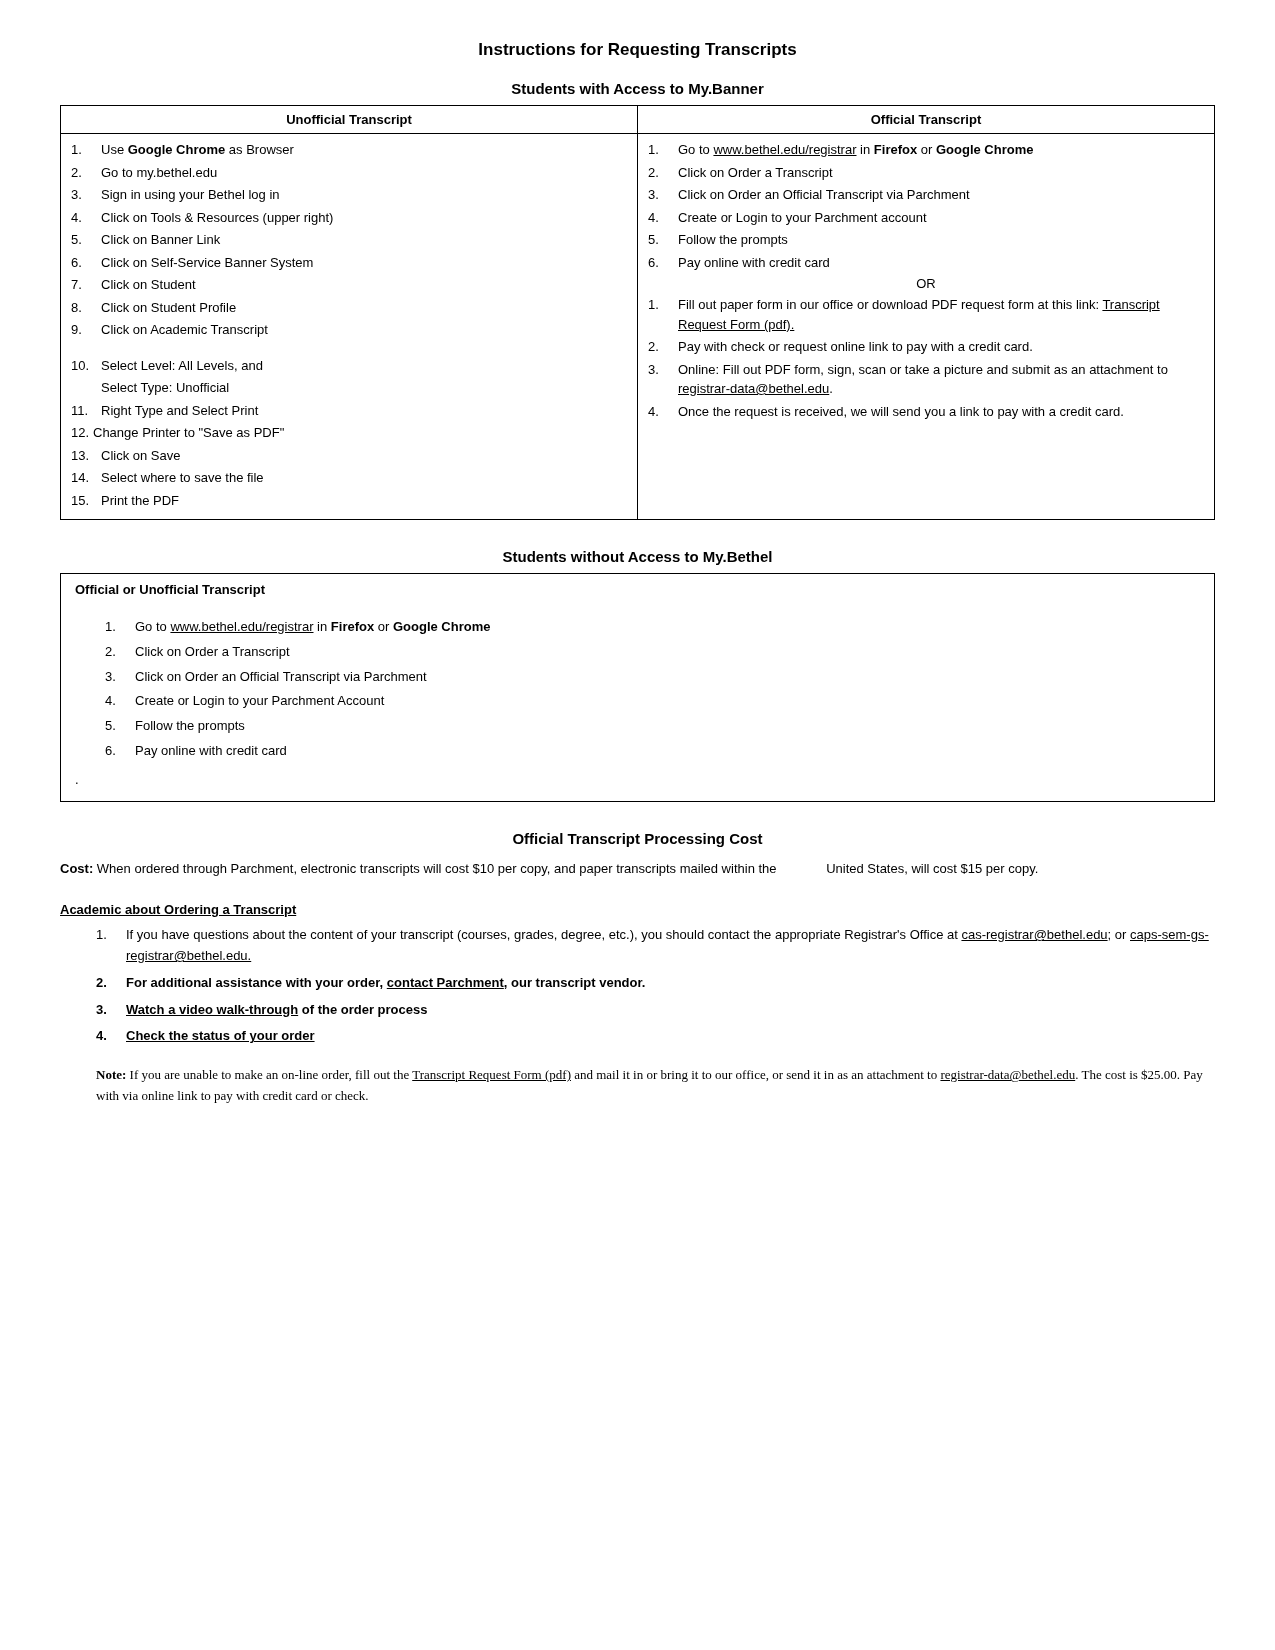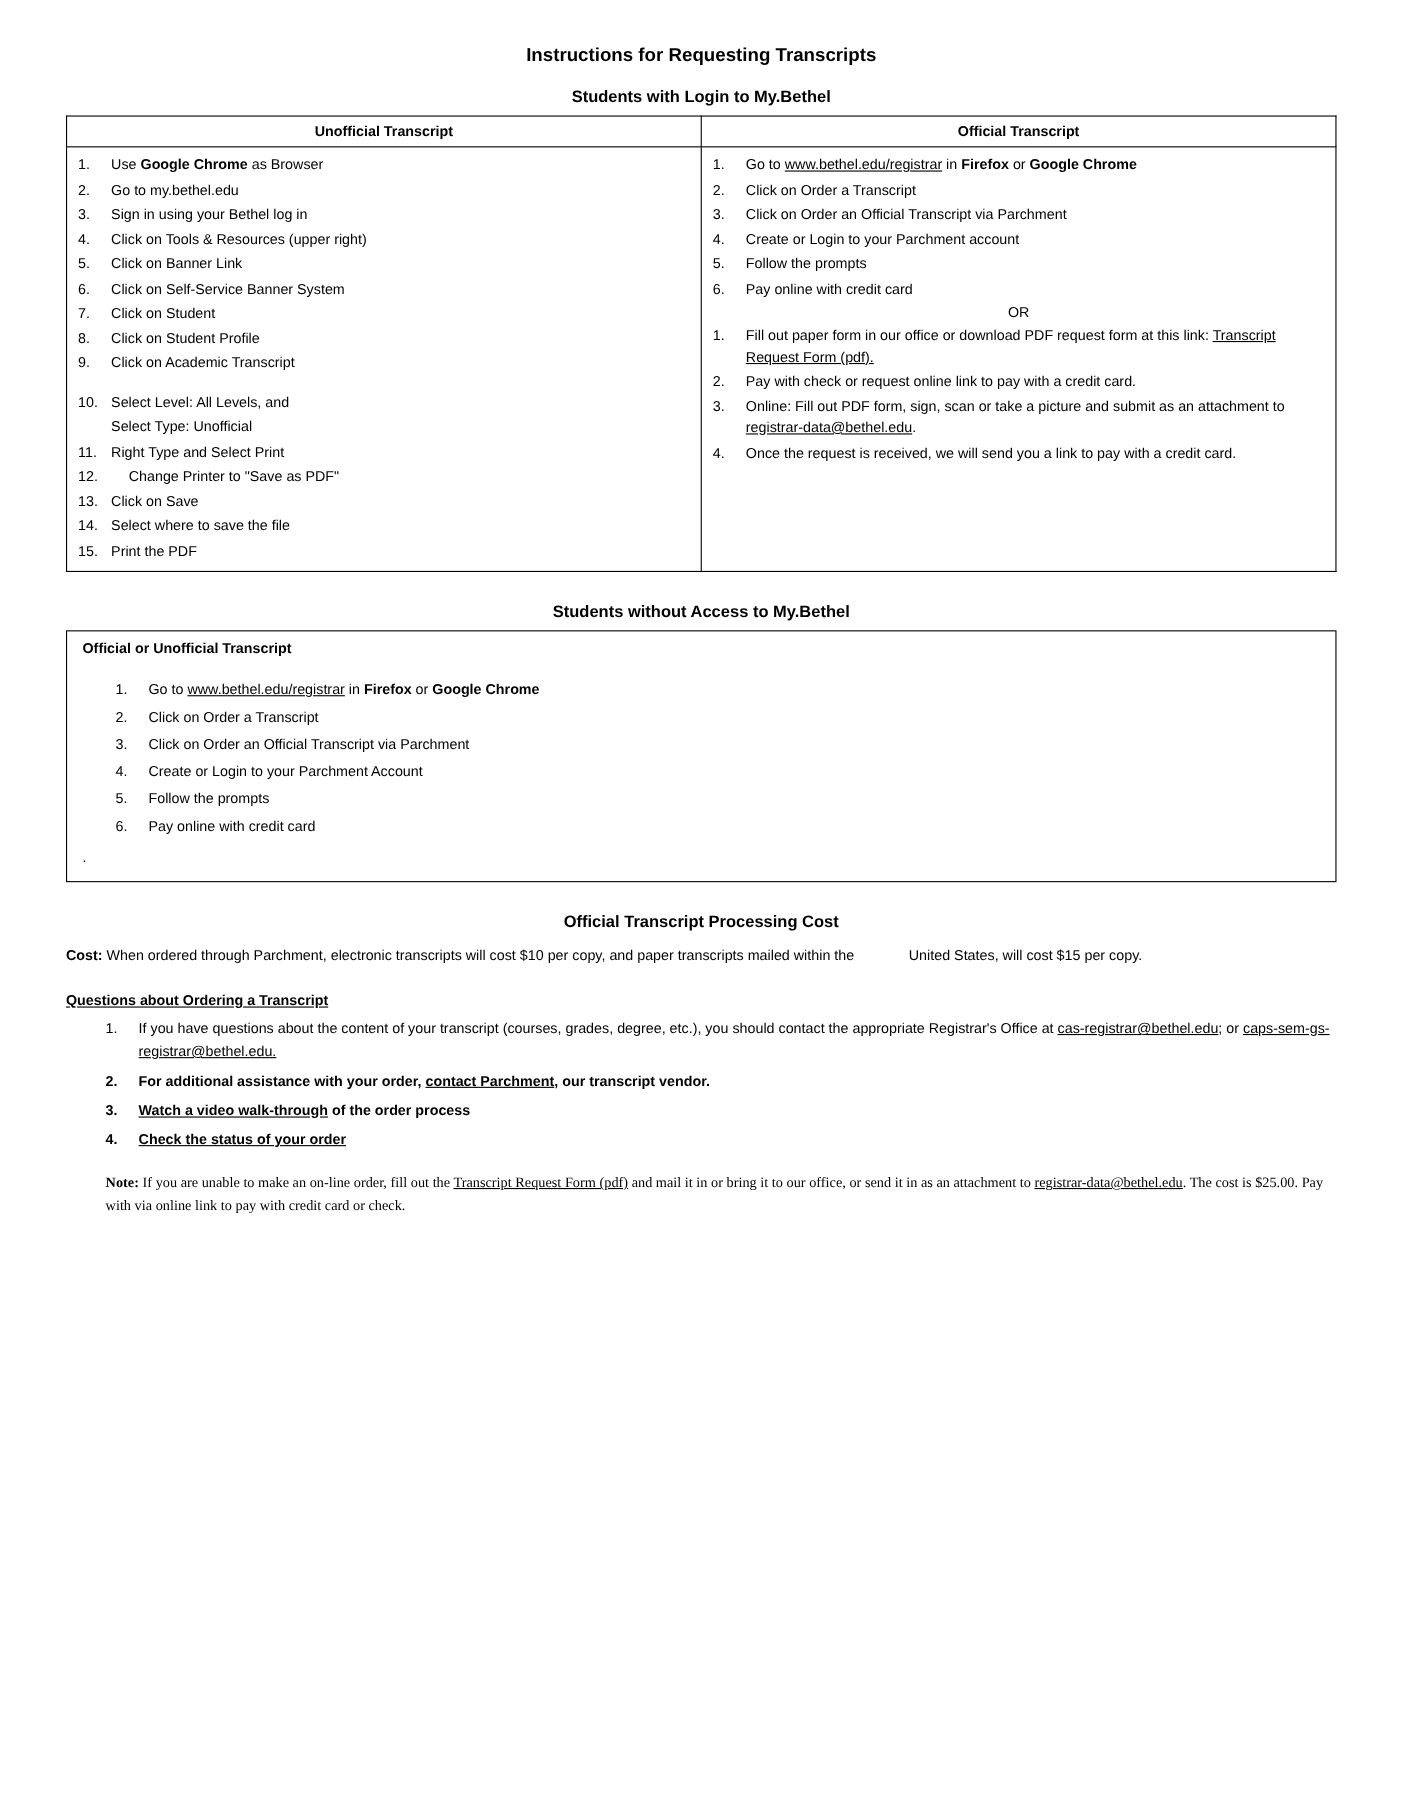--- a/index.html
+++ b/index.html
@@ -127,21 +127,21 @@
       color: #000;
       text-decoration: underline;
     }
     b { font-weight: bold; }
   </style>
 </head>
 <body>
 
 <h1 class="main-title">Instructions for Requesting Transcripts</h1>
 
-<h2 class="section-title">Students with Login to My.Bethel</h2>
+<h2 class="section-title">Students with Access to My.Banner</h2>
 
 <table class="two-col-table">
   <thead>
     <tr>
       <th>Unofficial Transcript</th>
       <th>Official Transcript</th>
     </tr>
   </thead>
   <tbody>
     <tr>
@@ -188,21 +188,21 @@
               <span>Select Level: All Levels, and</span>
             </li>
           <li style="display:flex; gap:8px;">
               <span style="min-width:22px;"></span>
               <span>Select Type: Unofficial</span>
             </li>
           <li style="display:flex; gap:8px;">
               <span style="min-width:22px;">11.</span>
               <span>Right Type and Select Print</span>
             </li>
-          <li style="display:flex; gap:24px;align-items:flex-end;">
+          <li style="display:flex; gap:0;align-items:flex-end;">
               <span style="min-width:22px;">12.</span>
               <span>Change Printer to "Save as PDF"</span>
             </li>
           <li style="display:flex; gap:8px;">
               <span style="min-width:22px;">13.</span>
               <span>Click on Save</span>
             </li>
           <li style="display:flex; gap:8px;">
               <span style="min-width:22px;">14.</span>
               <span>Select where to save the file</span>
@@ -300,21 +300,21 @@
 <div class="processing-section">
   <h2>Official Transcript Processing Cost</h2>
   <p class="cost-line">
     <span class="cost-label">Cost:</span>
     <span> When ordered through Parchment, electronic transcripts will cost $10 per copy, and paper transcripts mailed within the</span>
     <span class="cost-indent">United States, will cost $15 per copy.</span>
   </p>
 </div>
 
 <div class="questions-section">
-  <h3>Questions about Ordering a Transcript</h3>
+  <h3>Academic about Ordering a Transcript</h3>
   <ol style="list-style:none; margin:0 0 0 36px; padding:0;">
     <li style="display:flex; gap:8px; margin-bottom:6px;">
       <span style="min-width:22px;">1.</span>
       <span>If you have questions about the content of your transcript (courses, grades, degree, etc.), you should contact the appropriate Registrar's Office at <a href="#">cas-registrar@bethel.edu</a>; or <a href="#">caps-sem-gs-registrar@bethel.edu.</a></span>
     </li>
     <li style="display:flex; gap:8px; margin-bottom:6px;">
       <span style="min-width:22px; font-weight:bold;">2.</span>
       <span><b>For additional assistance with your order, <a href="#">contact Parchment</a>, our transcript vendor.</b></span>
     </li>
     <li style="display:flex; gap:8px; margin-bottom:6px;">

